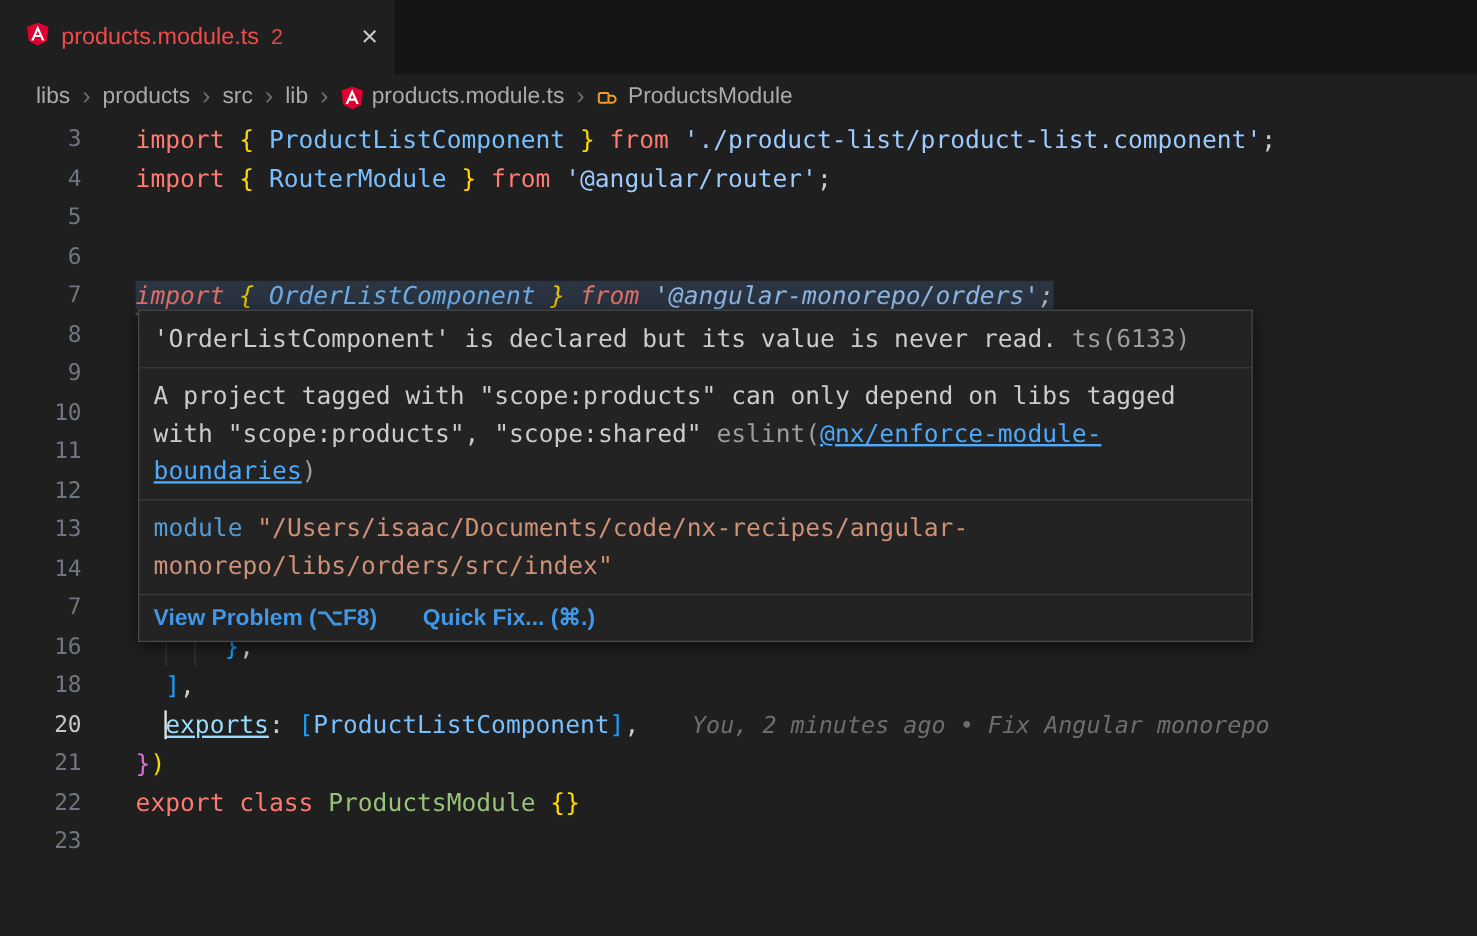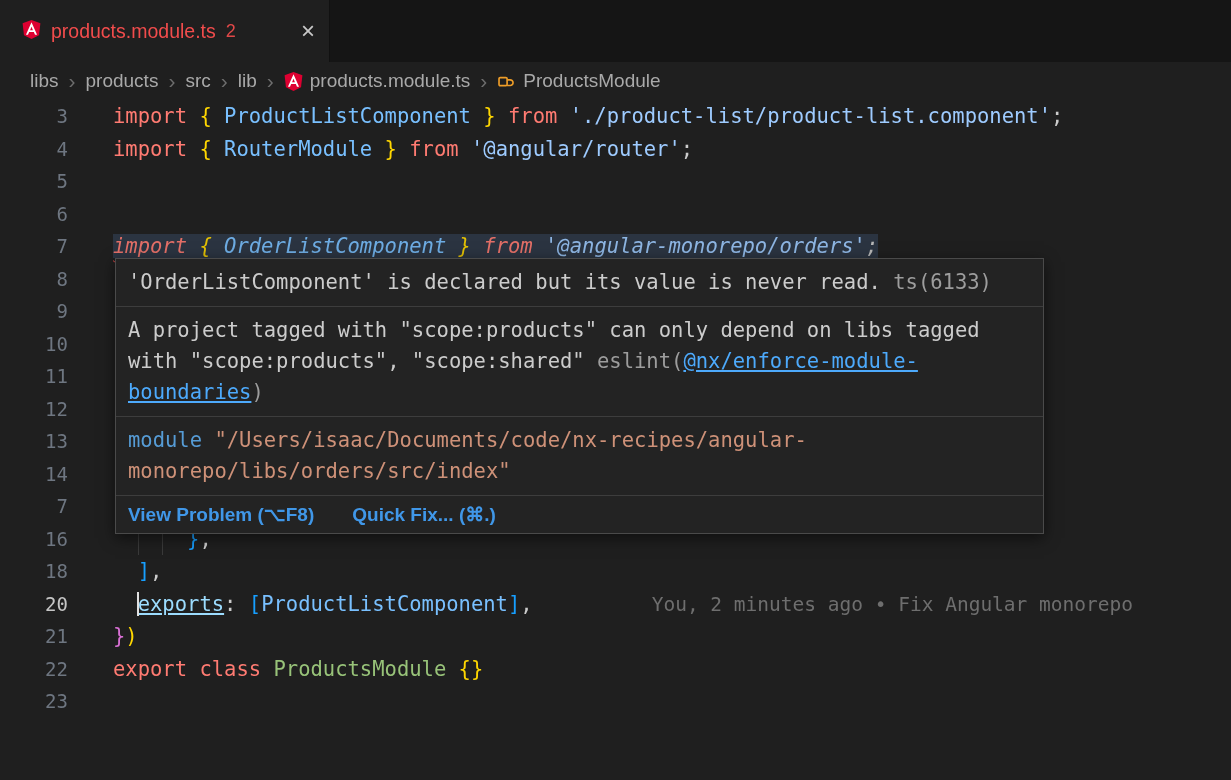--- a/index.html
+++ b/index.html
@@ -37,21 +37,21 @@
   .code-area { position: relative; }
   .line {
     display: flex; height: 32.5px; line-height: 32.5px;
     font-family: "DejaVu Sans Mono", monospace; font-size: 20.5px;
   }
   .gutter { width: 68px; flex: none; text-align: right; color: var(--gutter-fg); font-size: 19px; }
   .gutter.active { color: var(--gutter-active-fg); }
   .code { margin-left: 45px; position: relative; white-space: pre; color: var(--fg); }
   .indent-guide { position: absolute; top: 0; bottom: 0; width: 1px; background: var(--guide); }
   .cursor { position: absolute; top: 4px; bottom: 4px; width: 2px; background: var(--cursor); }
-  .blame { color: var(--blame); margin-left: 119px; font-size: 19.5px; }
+  .blame { color: var(--blame); margin-left: 44px; font-size: 19.5px; font-style: italic; }
   .squiggle {
     text-decoration: underline wavy var(--error);
     text-decoration-thickness: 1.4px; text-underline-offset: 5px;
     text-decoration-skip-ink: none; opacity: .88; font-style: italic;
   }
   .tk-bg  { background: var(--hl-bg); }
   .tk-kw  { color: var(--kw); }   .tk-id  { color: var(--ident); }
   .tk-prop{ color: var(--prop); text-decoration: underline; } .tk-str { color: var(--str); }
   .tk-cmt { color: var(--cmt); }  .tk-cls { color: var(--cls); }
   .tk-br1 { color: var(--br1); }  .tk-br2 { color: var(--br2); }

